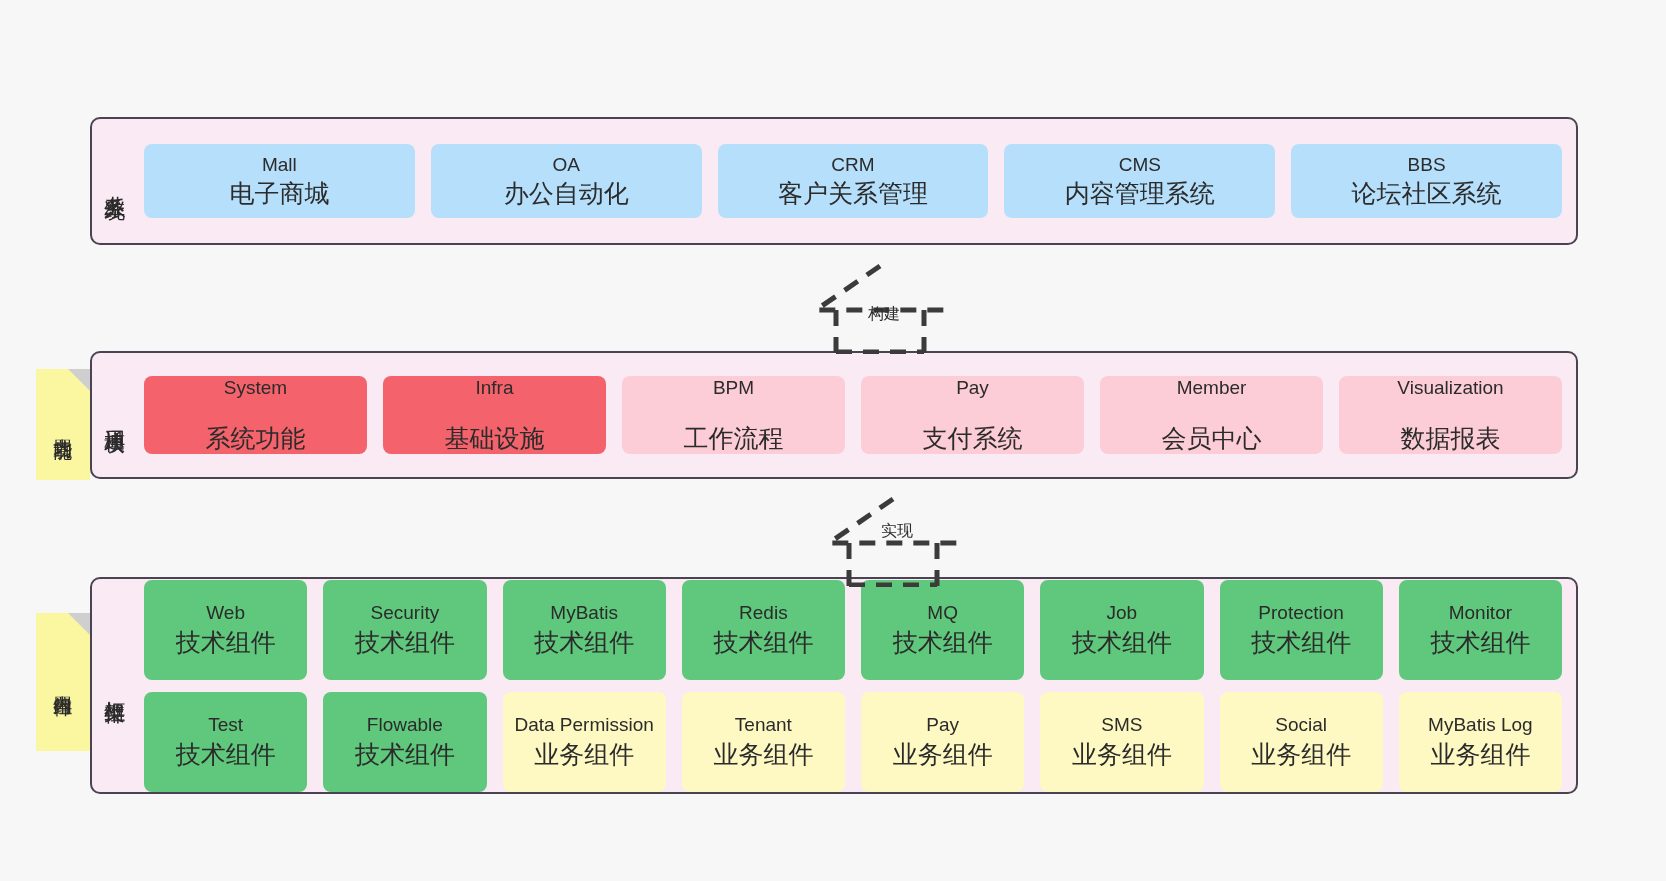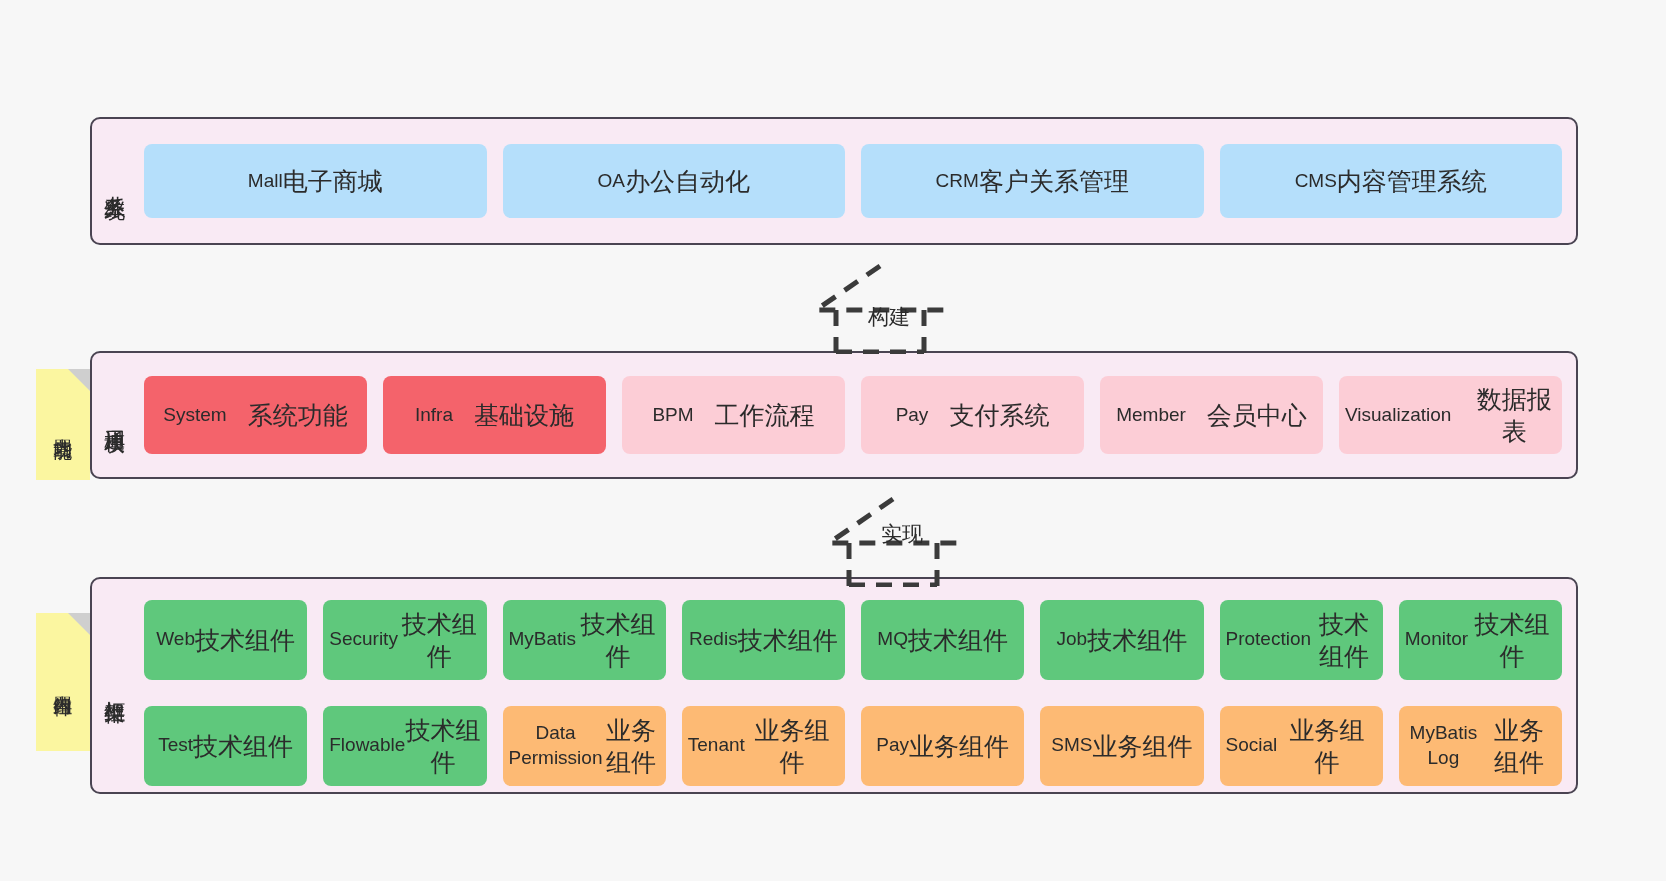--- a/index.html
+++ b/index.html
@@ -54,21 +54,21 @@
   }
   .cell-row {
     display: flex;
     gap: 16px;
   }
   .cell {
     flex: 1 1 0;
     box-sizing: border-box;
     border-radius: 8px;
     display: flex;
-    flex-direction: row;
+    flex-direction: column;
     align-items: center;
     justify-content: center;
     text-align: center;
     font-size: 19px;
     line-height: 1.28;
     color: #2b2b2b;
     padding: 4px 6px;
   }
   .cell .cell-sub {
     font-size: 25px;
@@ -95,23 +95,23 @@
   .c-pink  { background: #fccdd6; }
 
   
   #layer-framework {
     left: 90px;
     top: 577px;
     width: 1488px;
     height: 217px;
   }
   #layer-framework .layer-body { gap: 12px; padding-top: 14px; padding-bottom: 14px; }
-  #layer-framework .cell { height: 80px; margin-top: 14px; }
+  #layer-framework .cell { height: 100px; }
   .c-green  { background: #5fc87c; }
-  .c-green2 { background: #fdba74; align-items: center; }
+  .c-green2 { background: #fef9c3; align-items: center; }
 
   
   .note {
     position: absolute;
     box-sizing: border-box;
     background: #fbf6a0;
     display: flex;
     align-items: center;
     justify-content: center;
     font-size: 19px;
@@ -137,21 +137,21 @@
   #note-builtin-component { left: 36px; top: 613px; width: 54px; height: 138px; }
 
   
   .relation {
     position: absolute;
     z-index: 2;
   }
   .relation svg { display: block; }
   .relation-label {
     position: absolute;
-    font-size: 21px;
+    font-size: 16px;
     line-height: 1;
     color: #2b2b2b;
     background: transparent;
     white-space: nowrap;
   }
   #relation-build { left: 800px; top: 262px; width: 160px; height: 92px; }
   #relation-build .relation-label { left: 68px; top: 44px; }
   #relation-implement { left: 813px; top: 495px; width: 160px; height: 92px; }
   #relation-implement .relation-label { left: 68px; top: 28px; }
 </style>
@@ -172,20 +172,24 @@
           <span>OA</span>
           <span class="cell-sub">办公自动化</span>
         </div>
         <div class="cell">
           <span>CRM</span>
           <span class="cell-sub">客户关系管理</span>
         </div>
         <div class="cell">
           <span>CMS</span>
           <span class="cell-sub">内容管理系统</span>
+        </div>
+        <div class="cell">
+          <span>BBS</span>
+          <span class="cell-sub">论坛社区系统</span>
         </div>
       </div>
     </div>
   </div>
 
   <div class="relation" id="relation-build">
     <svg width="160" height="92" viewBox="0 0 160 92" aria-hidden="true">
       <path d="M80 4 L16 48 L144 48" fill="none" stroke="#3b3b3b" stroke-width="5" stroke-dasharray="16 11" stroke-linecap="butt"></path>
       <path d="M36 48 L36 92" fill="none" stroke="#3b3b3b" stroke-width="5" stroke-dasharray="16 11"></path>
       <path d="M124 48 L124 92" fill="none" stroke="#3b3b3b" stroke-width="5" stroke-dasharray="16 11"></path>

